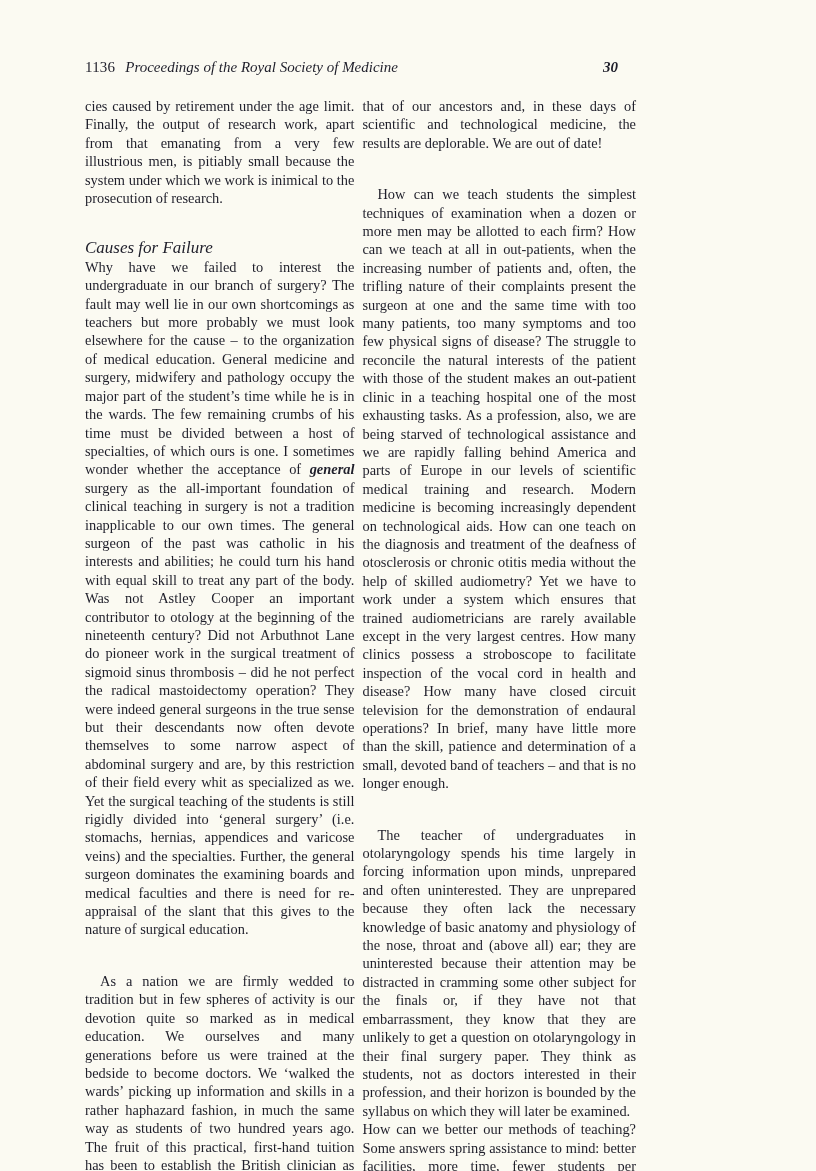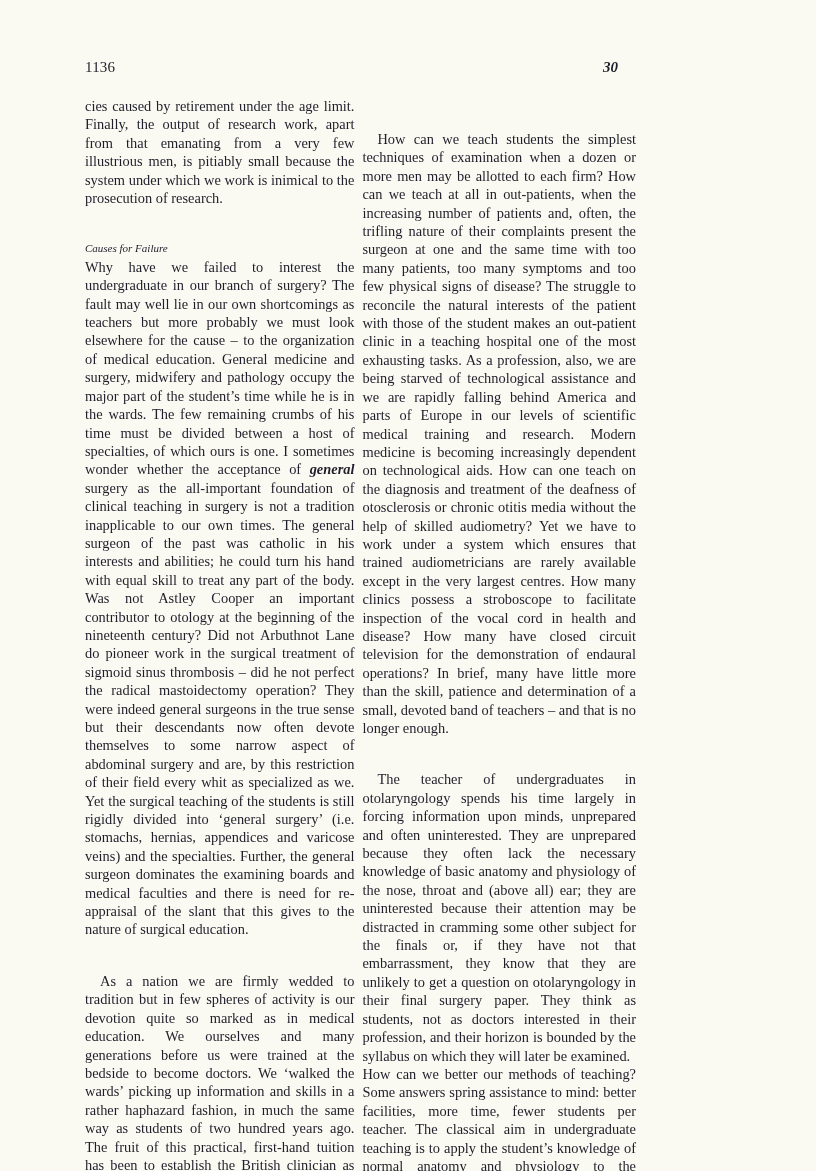--- a/index.html
+++ b/index.html
@@ -41,53 +41,55 @@
     line-height: 18.4px;
     text-align: justify;
     hyphens: auto;
   }
   .col.right { width: 332px; }
   .para { margin: 0; }
   .para.gap { margin-top: 33px; }
   .para.indent { text-indent: 15px; }
   .section-head {
     margin: 32px 0 0 0;
-    font-size: 11px;
+    font-size: 17px;
     line-height: 18.4px;
     font-weight: normal;
     font-style: italic;
     text-align: left;
   }
   .em { font-style: italic; font-weight: bold; }
 </style>
 </head>
 <body>
 
 <div class="page">
 
   <header class="pg-header">
     <div class="header-left">
       <span class="folio">1136</span>
+      <span class="journal">Proceedings of the Royal Society of Medicine</span>
     </div>
     <span class="issue">30</span>
   </header>
 
   <div class="columns">
 
     <div class="col left">
       <p class="para">cies caused by retirement under the age limit. Finally, the output of research work, apart from that emanating from a very few illustrious men, is pitiably small because the system under which we work is inimical to the prosecution of research.</p>
 
       <h3 class="section-head">Causes for Failure</h3>
 
       <p class="para"><span>Why have we failed to interest the undergraduate in our branch of surgery? The fault may well lie in our own shortcomings as teachers but more probably we must look elsewhere for the cause – to the organization of medical education. General medicine and surgery, midwifery and pathology occupy the major part of the student’s time while he is in the wards. The few remaining crumbs of his time must be divided between a host of specialties, of which ours is one. I sometimes wonder whether the acceptance of </span><span class="em">general</span><span> surgery as the all-important foundation of clinical teaching in surgery is not a tradition inapplicable to our own times. The general surgeon of the past was catholic in his interests and abilities; he could turn his hand with equal skill to treat any part of the body. Was not Astley Cooper an important contributor to otology at the beginning of the nineteenth century? Did not Arbuthnot Lane do pioneer work in the surgical treatment of sigmoid sinus thrombosis – did he not perfect the radical mastoidectomy operation? They were indeed general surgeons in the true sense but their descendants now often devote themselves to some narrow aspect of abdominal surgery and are, by this restriction of their field every whit as specialized as we. Yet the surgical teaching of the students is still rigidly divided into ‘general surgery’ (i.e. stomachs, hernias, appendices and varicose veins) and the specialties. Further, the general surgeon dominates the examining boards and medical faculties and there is need for re-appraisal of the slant that this gives to the nature of surgical education.</span></p>
 
       <p class="para gap indent">As a nation we are firmly wedded to tradition but in few spheres of activity is our devotion quite so marked as in medical education. We ourselves and many generations before us were trained at the bedside to become doctors. We ‘walked the wards’ picking up information and skills in a rather haphazard fashion, in much the same way as students of two hundred years ago. The fruit of this practical, first-hand tuition has been to establish the British clinician as second to none. But we are liable to be strangled by our traditions. The personal bedside teaching was admirable when students were few, the days long, the tempo of life deliberate and medicine undisturbed by the advances of technology. Our teaching still follows much the same pattern as</p>
     </div>
 
     <div class="col right">
+      <p class="para">that of our ancestors and, in these days of scientific and technological medicine, the results are deplorable. We are out of date!</p>
 
       <p class="para gap indent">How can we teach students the simplest techniques of examination when a dozen or more men may be allotted to each firm? How can we teach at all in out-patients, when the increasing number of patients and, often, the trifling nature of their complaints present the surgeon at one and the same time with too many patients, too many symptoms and too few physical signs of disease? The struggle to reconcile the natural interests of the patient with those of the student makes an out-patient clinic in a teaching hospital one of the most exhausting tasks. As a profession, also, we are being starved of technological assistance and we are rapidly falling behind America and parts of Europe in our levels of scientific medical training and research. Modern medicine is becoming increasingly dependent on technological aids. How can one teach on the diagnosis and treatment of the deafness of otosclerosis or chronic otitis media without the help of skilled audiometry? Yet we have to work under a system which ensures that trained audiometricians are rarely available except in the very largest centres. How many clinics possess a stroboscope to facilitate inspection of the vocal cord in health and disease? How many have closed circuit television for the demonstration of endaural operations? In brief, many have little more than the skill, patience and determination of a small, devoted band of teachers – and that is no longer enough.</p>
 
       <p class="para gap indent">The teacher of undergraduates in otolaryngology spends his time largely in forcing information upon minds, unprepared and often uninterested. They are unprepared because they often lack the necessary knowledge of basic anatomy and physiology of the nose, throat and (above all) ear; they are uninterested because their attention may be distracted in cramming some other subject for the finals or, if they have not that embarrassment, they know that they are unlikely to get a question on otolaryngology in their final surgery paper. They think as students, not as doctors interested in their profession, and their horizon is bounded by the syllabus on which they will later be examined.</p>
 
 
       <p class="para">How can we better our methods of teaching? Some answers spring assistance to mind: better facilities, more time, fewer students per teacher. The classical aim in undergraduate teaching is to apply the student’s knowledge of normal anatomy and physiology to the consideration of the</p>
     </div>
 
   </div>

